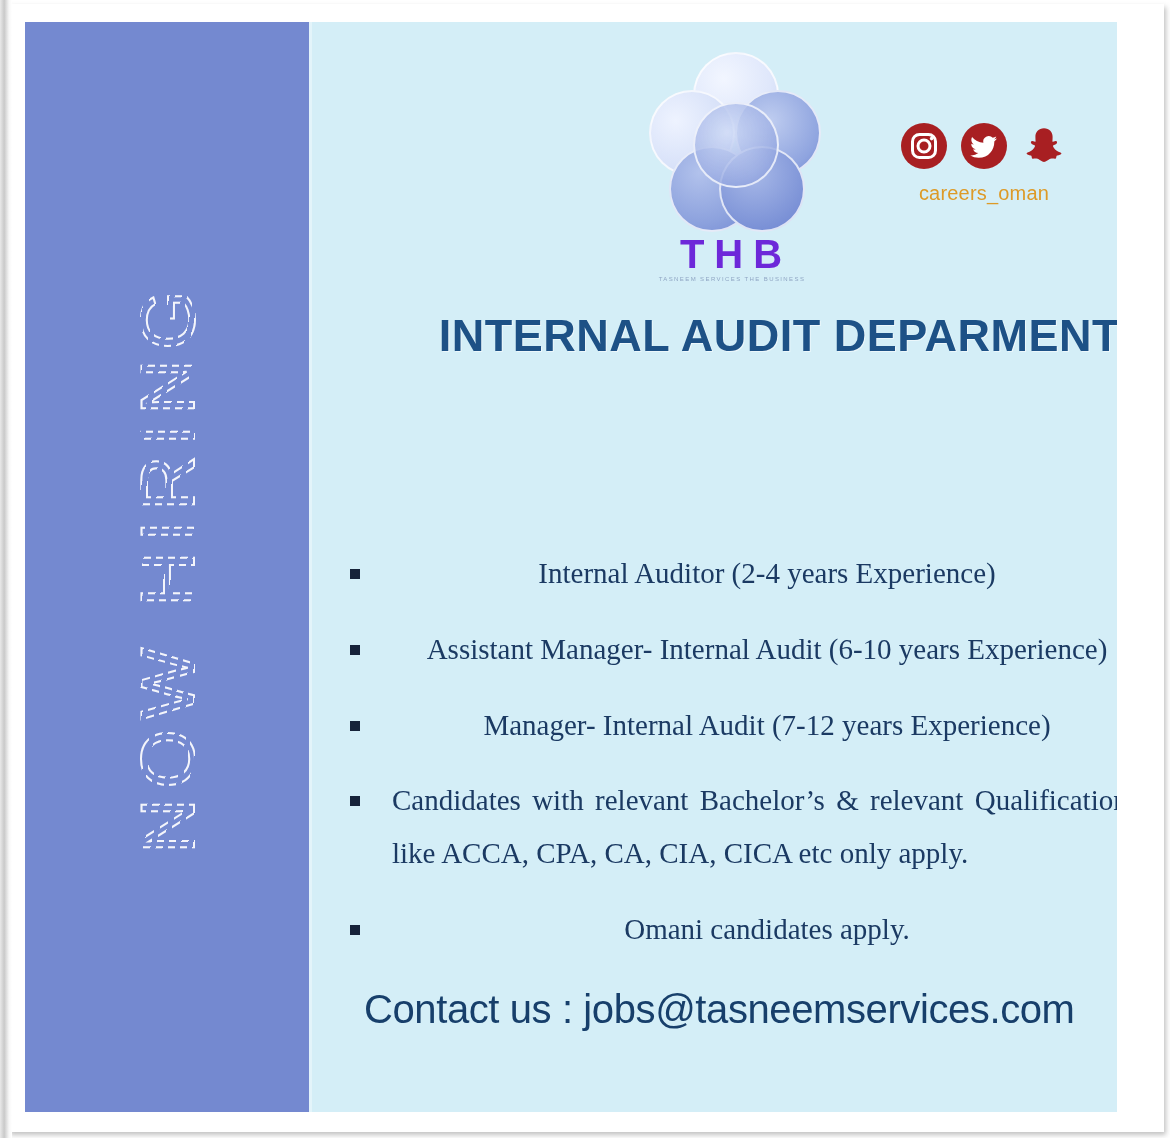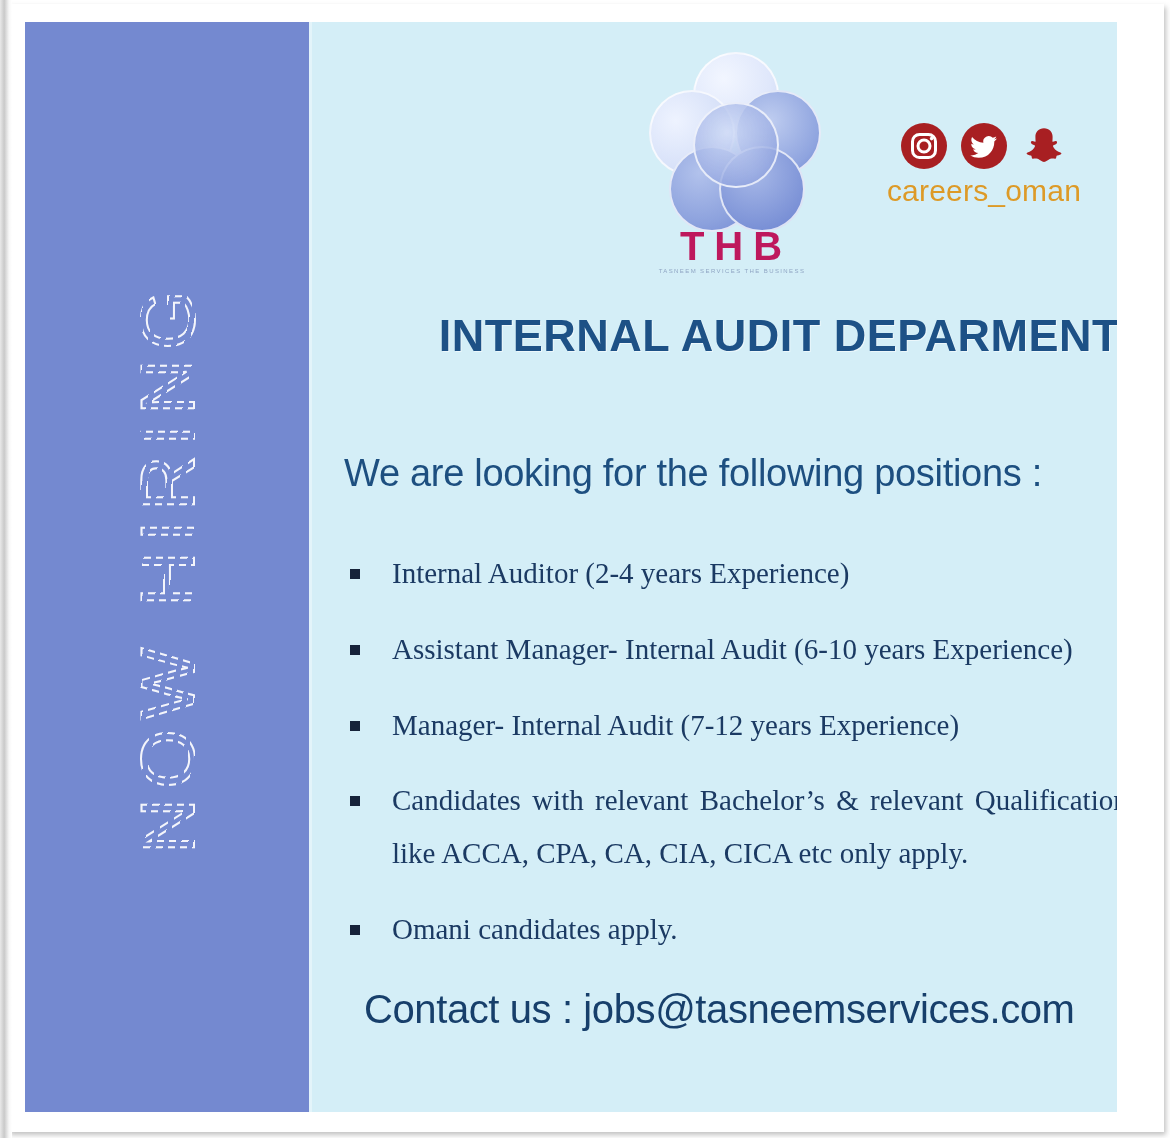--- a/index.html
+++ b/index.html
@@ -133,26 +133,26 @@
   .p3 { left: 88px;  top: 40px;  width: 86px; height: 86px;
         background: radial-gradient(circle at 40% 35%, #bfcdf0 0%, #8fa4df 70%, #6f86d2 100%); }
   .p4 { left: 22px;  top: 96px;  width: 86px; height: 86px;
         background: radial-gradient(circle at 35% 30%, #b2c2ec 0%, #8ca1dd 65%, #7389d3 100%); }
   .p5 { left: 72px;  top: 96px;  width: 86px; height: 86px;
         background: radial-gradient(circle at 40% 30%, #a8b9e8 0%, #7d93d7 70%, #6a82d0 100%); }
   .p-center { left: 46px; top: 52px; width: 86px; height: 86px;
         background: radial-gradient(circle at 40% 35%, rgba(210,221,247,.85) 0%, rgba(151,169,225,.8) 70%, rgba(124,145,214,.8) 100%); }
 
   .logo-text {
-    margin-top: 6px;
+    margin-top: 14px;
     font-family: "Liberation Sans", sans-serif;
     font-size: 40px;
     font-weight: 700;
     letter-spacing: 10px;
-    color: #be185d;
+    color: #6d28d9;
     line-height: 1;
     padding-left: 8px;
   }
   .logo-tagline {
     margin-top: 2px;
     font-family: "Liberation Sans", sans-serif;
     font-size: 6px;
     letter-spacing: 1.4px;
     color: #90a6c4;
     text-transform: uppercase;
@@ -174,23 +174,23 @@
     gap: 14px;
     height: 48px;
   }
   .ic {
     display: inline-flex;
     align-items: center;
     justify-content: center;
   }
   .ic svg { display: block; }
   .social-handle {
-    margin-top: 4px;
-    font-family: "Liberation Sans", sans-serif;
-    font-size: 30px;
+    margin-top: 12px;
+    font-family: "Liberation Sans", sans-serif;
+    font-size: 20px;
     font-weight: 400;
     color: #dd9a27;
     letter-spacing: .2px;
   }
 
   
   .headline {
     position: absolute;
     left: 78px;
     top: 288px;
@@ -228,20 +228,21 @@
     padding: 0;
   }
   .bullets li {
     position: relative;
     padding-left: 50px;
     margin-bottom: 23px;
     font-family: "Liberation Serif", serif;
     font-size: 29px;
     line-height: 1.82;
     color: #1b3a63;
+    text-align: center;
   }
   .bullets li::before {
     content: "";
     position: absolute;
     left: 8px;
     top: 22px;
     width: 10px;
     height: 10px;
     background: #16233a;
   }
@@ -317,21 +318,20 @@
               <path fill="#a81f22" d="M23 5.2c5.3 0 8.6 3.6 8.6 8.6 0 1.6-.1 3.2-.2 4.6.3.2.8.3 1.3.2.8-.2 1.6-.8 2.3-.6.9.2 1.3 1.1 1 1.9-.3.9-1.6 1.5-2.8 2-.5.2-1.1.5-1.2.9-.1.5.3 1.2.8 2 1.6 2.5 4 4 6.6 4.6.7.2 1.1.6 1 1.2-.2 1.1-2.3 1.7-4.1 2-.6.1-.8.4-.9 1-.1.4-.2 1-.3 1.4-.1.5-.5.8-1.1.7-.9-.1-2-.4-3.5-.2-1.6.2-2.9 1.2-4.2 2.1-1.2.8-2.2 1.3-3.3 1.3s-2.1-.5-3.3-1.3c-1.3-.9-2.6-1.9-4.2-2.1-1.5-.2-2.6.1-3.5.2-.6.1-1-.2-1.1-.7-.1-.4-.2-1-.3-1.4-.1-.6-.3-.9-.9-1-1.8-.3-3.9-.9-4.1-2-.1-.6.3-1 1-1.2 2.6-.6 5-2.1 6.6-4.6.5-.8.9-1.5.8-2-.1-.4-.7-.7-1.2-.9-1.2-.5-2.5-1.1-2.8-2-.3-.8.1-1.7 1-1.9.7-.2 1.5.4 2.3.6.5.1 1 0 1.3-.2-.1-1.4-.2-3-.2-4.6 0-5 3.3-8.6 8.6-8.6z"></path>
             </svg>
           </span>
 
         </div>
         <div class="social-handle">careers_oman</div>
       </div>
 
       <div class="headline">INTERNAL AUDIT DEPARMENT</div>
 
-      <div class="subhead">We are looking for the following positions :</div>
 
       <ul class="bullets">
         <li>
           <span>Internal Auditor (2-4 years  Experience)</span>
         </li>
         <li>
           <span>Assistant Manager- Internal Audit (6-10 years  Experience)</span>
         </li>
         <li>
           <span>Manager- Internal Audit (7-12 years  Experience)</span>

